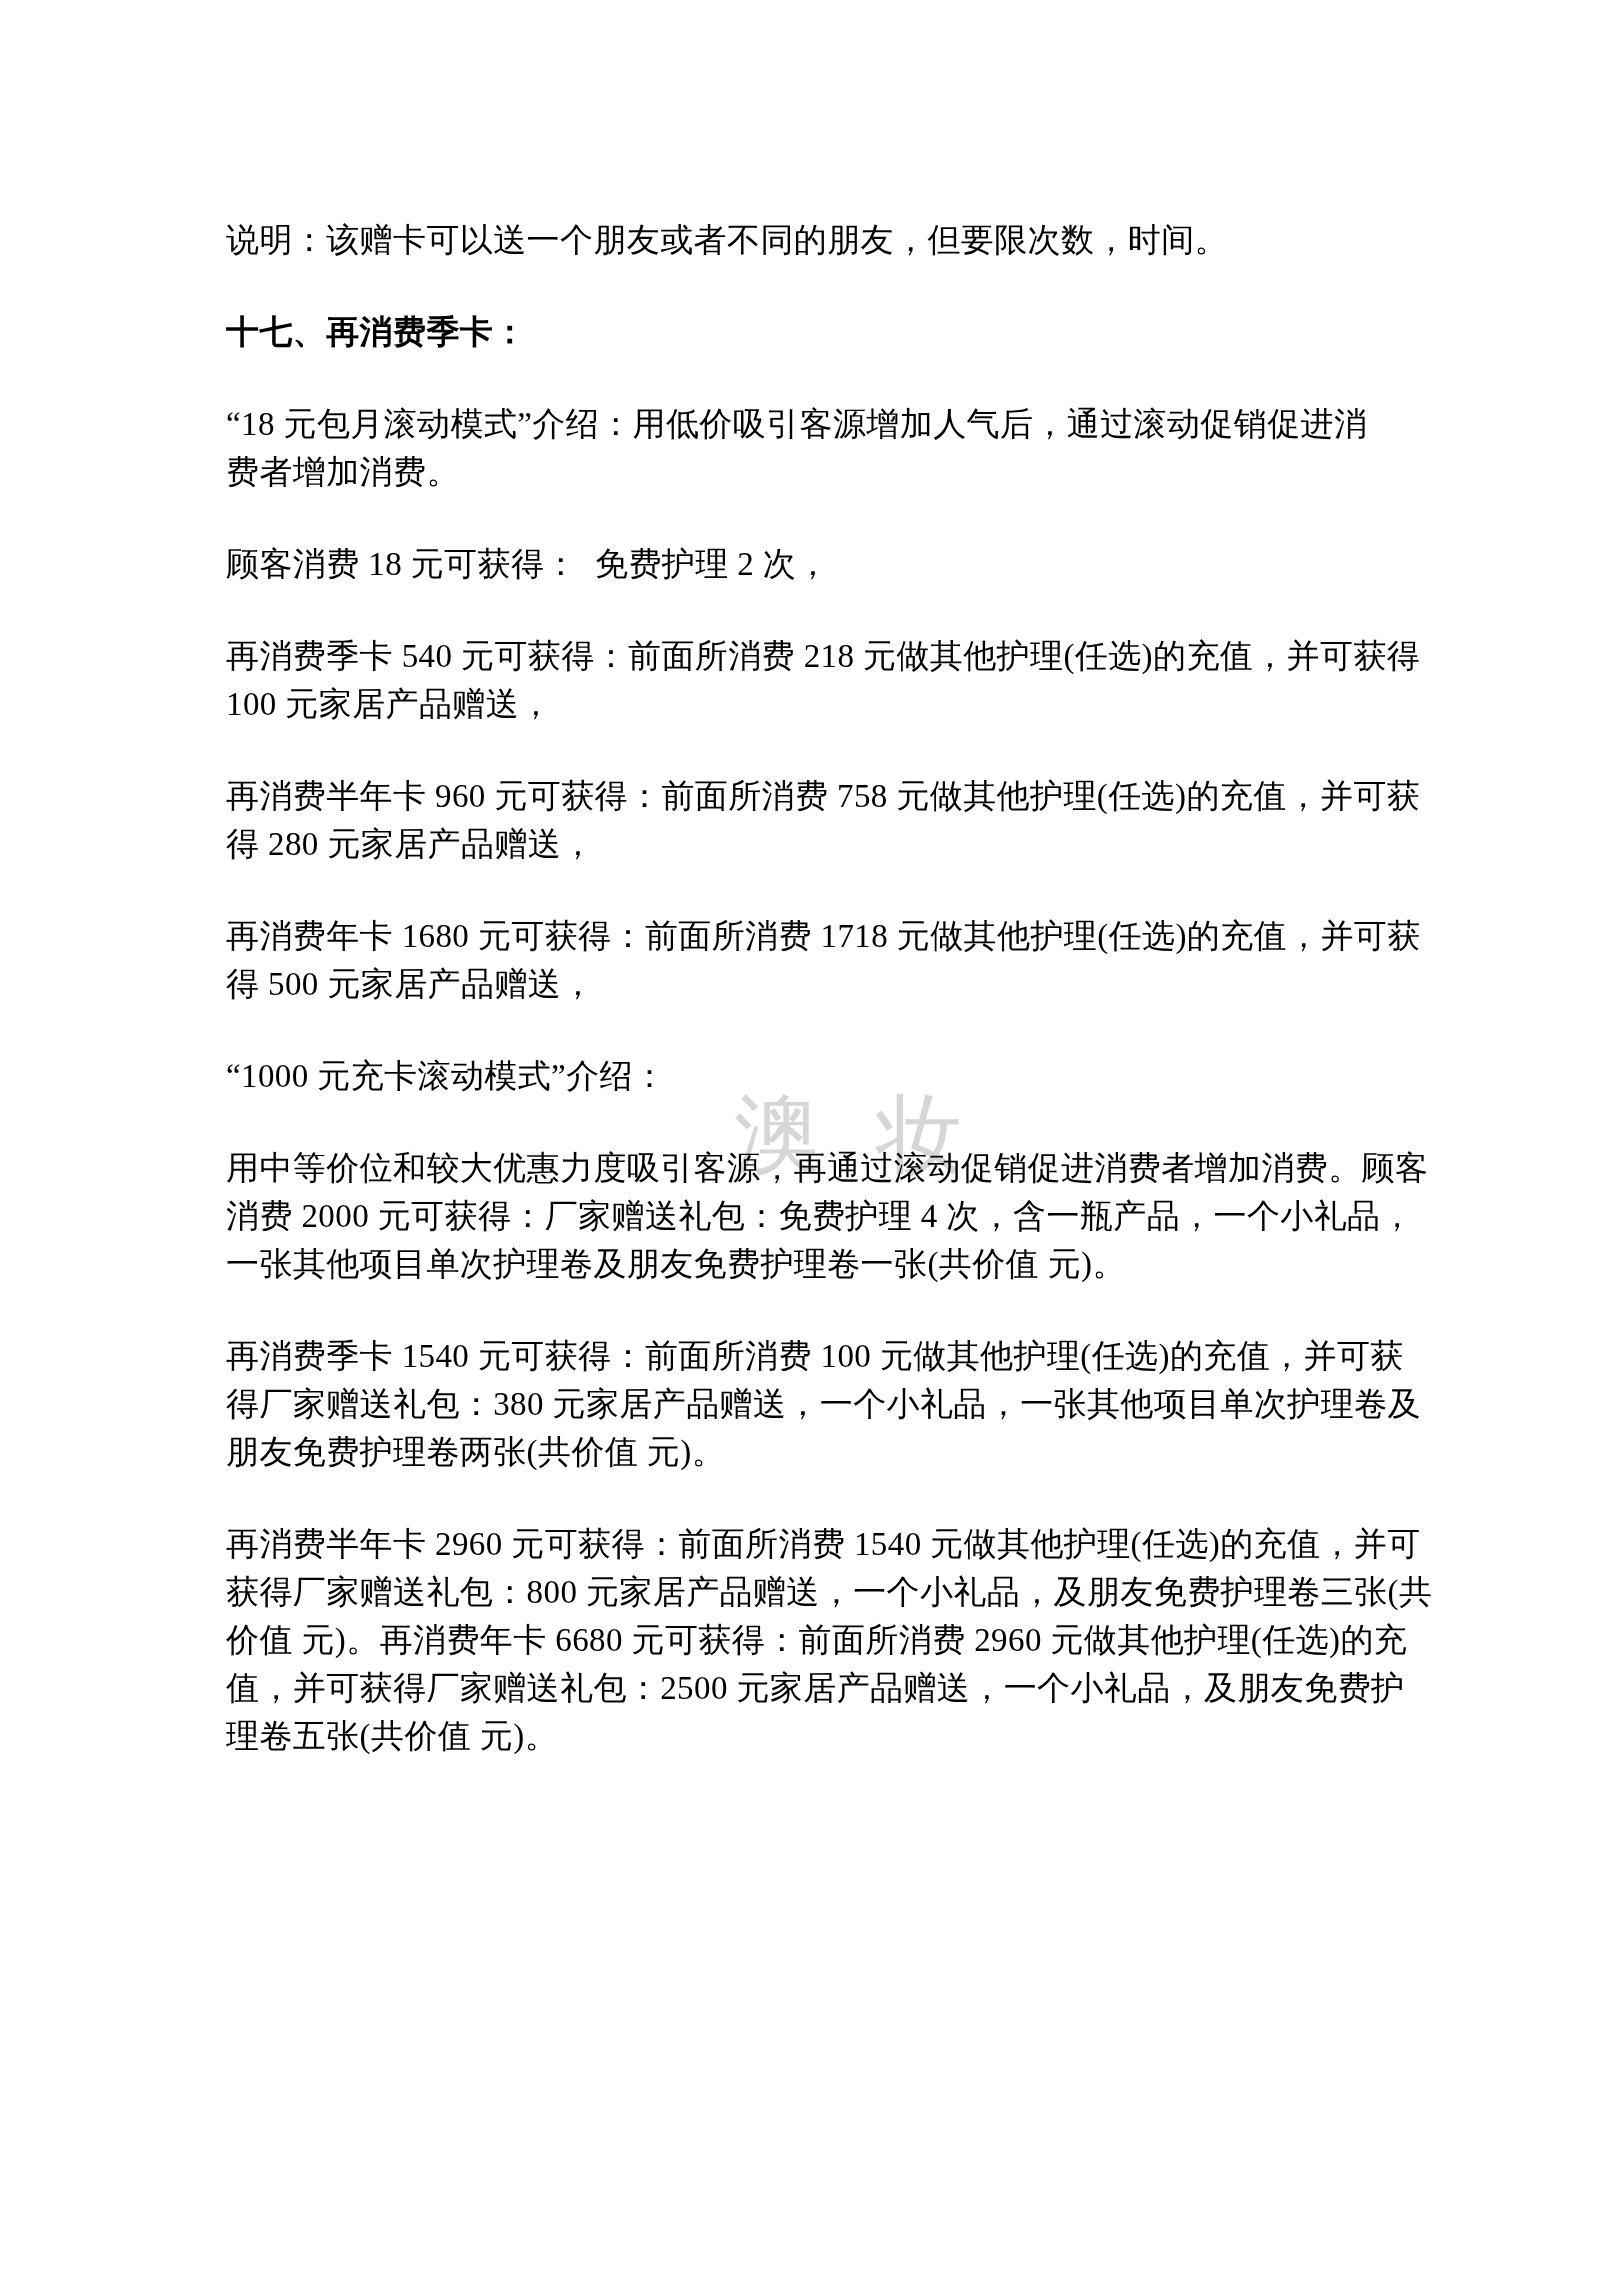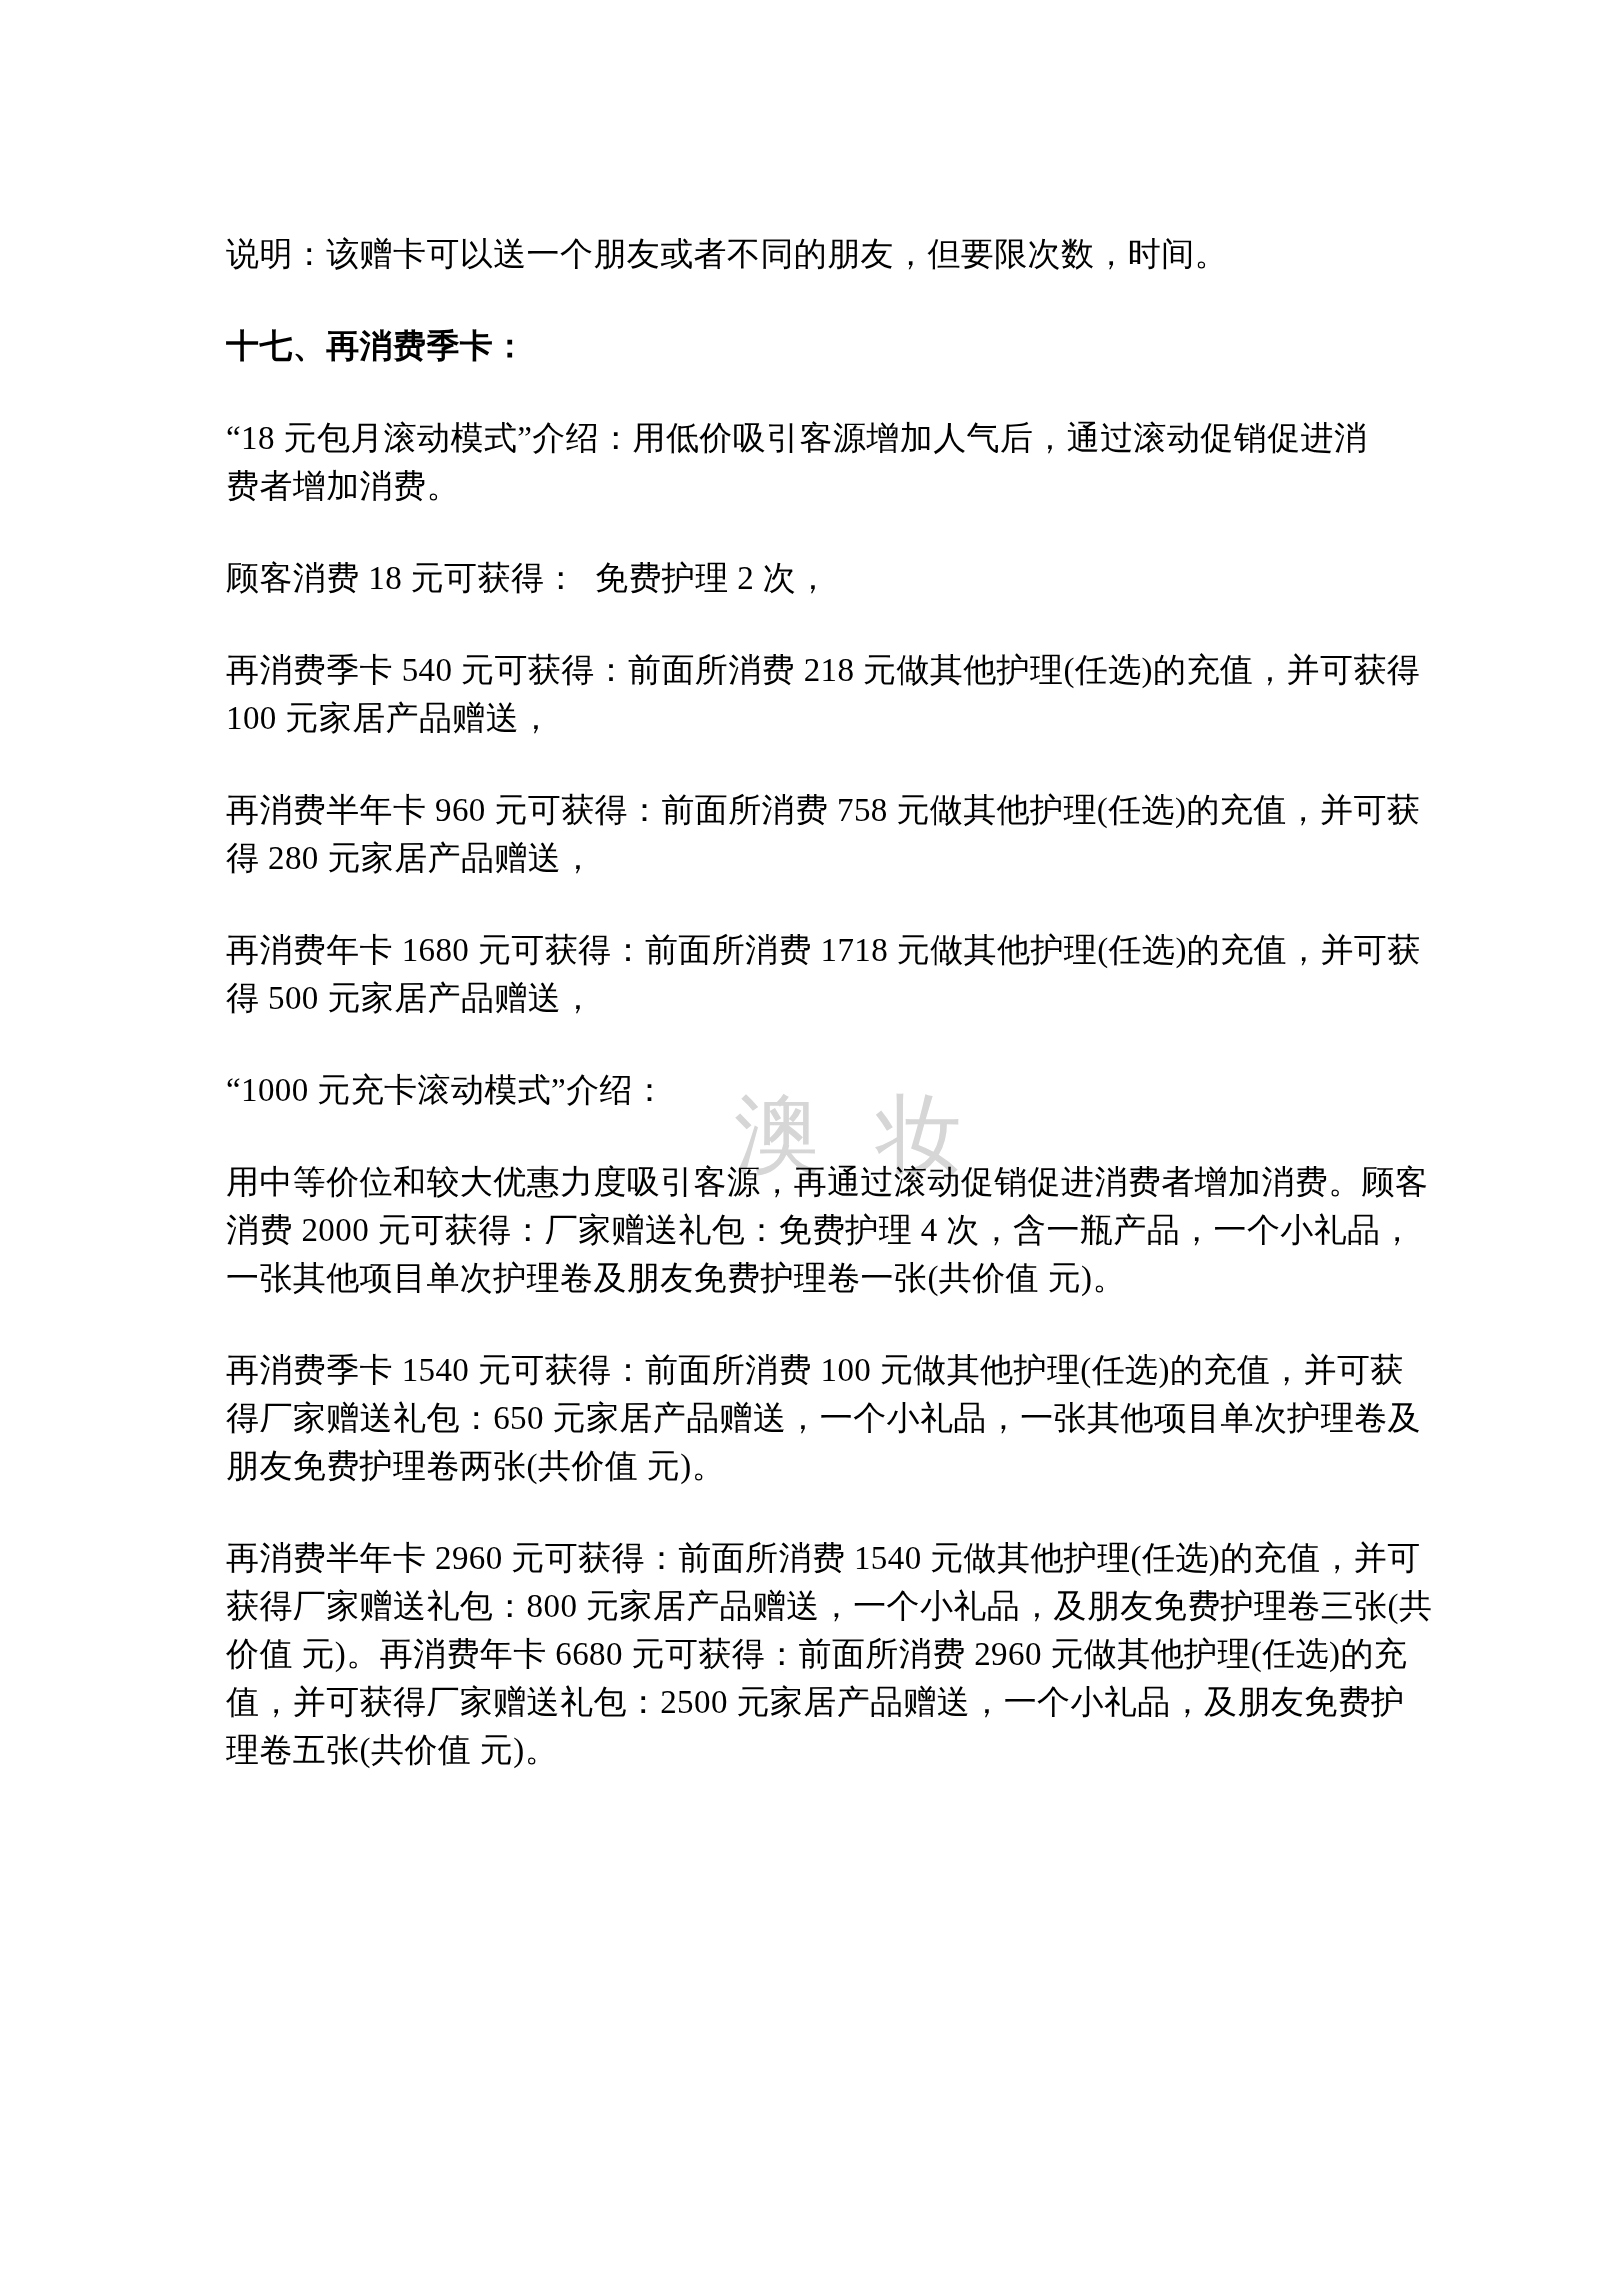--- a/index.html
+++ b/index.html
@@ -11,21 +11,21 @@
     position: relative;
     width: 1617px;
     height: 2284px;
     background: #ffffff;
     overflow: hidden;
     font-family: "Liberation Serif", "DejaVu Serif", serif;
   }
   .content {
     position: absolute;
     left: 226px;
-    top: 230px;
+    top: 216px;
     width: 1294px;
     z-index: 1;
   }
   .content p {
     margin: 0 0 44px 0;
     font-size: 33px;
     line-height: 48px;
     color: #000000;
     white-space: pre-wrap;
     letter-spacing: 0.4px;
@@ -76,21 +76,21 @@
     <p>再消费年卡 1680 元可获得：前面所消费 1718 元做其他护理(任选)的充值，并可获
 得 500 元家居产品赠送，</p>
 
     <p>“1000 元充卡滚动模式”介绍：</p>
 
     <p>用中等价位和较大优惠力度吸引客源，再通过滚动促销促进消费者增加消费。顾客
 消费 2000 元可获得：厂家赠送礼包：免费护理 4 次，含一瓶产品，一个小礼品，
 一张其他项目单次护理卷及朋友免费护理卷一张(共价值 元)。</p>
 
     <p>再消费季卡 1540 元可获得：前面所消费 100 元做其他护理(任选)的充值，并可获
-得厂家赠送礼包：650 元家居产品赠送，一个小礼品，一张其他项目单次护理卷及
+得厂家赠送礼包：380 元家居产品赠送，一个小礼品，一张其他项目单次护理卷及
 朋友免费护理卷两张(共价值 元)。</p>
 
     <p>再消费半年卡 2960 元可获得：前面所消费 1540 元做其他护理(任选)的充值，并可
 获得厂家赠送礼包：800 元家居产品赠送，一个小礼品，及朋友免费护理卷三张(共
 价值 元)。再消费年卡 6680 元可获得：前面所消费 2960 元做其他护理(任选)的充
 值，并可获得厂家赠送礼包：2500 元家居产品赠送，一个小礼品，及朋友免费护
 理卷五张(共价值 元)。</p>
   </div>
 
 </div>

